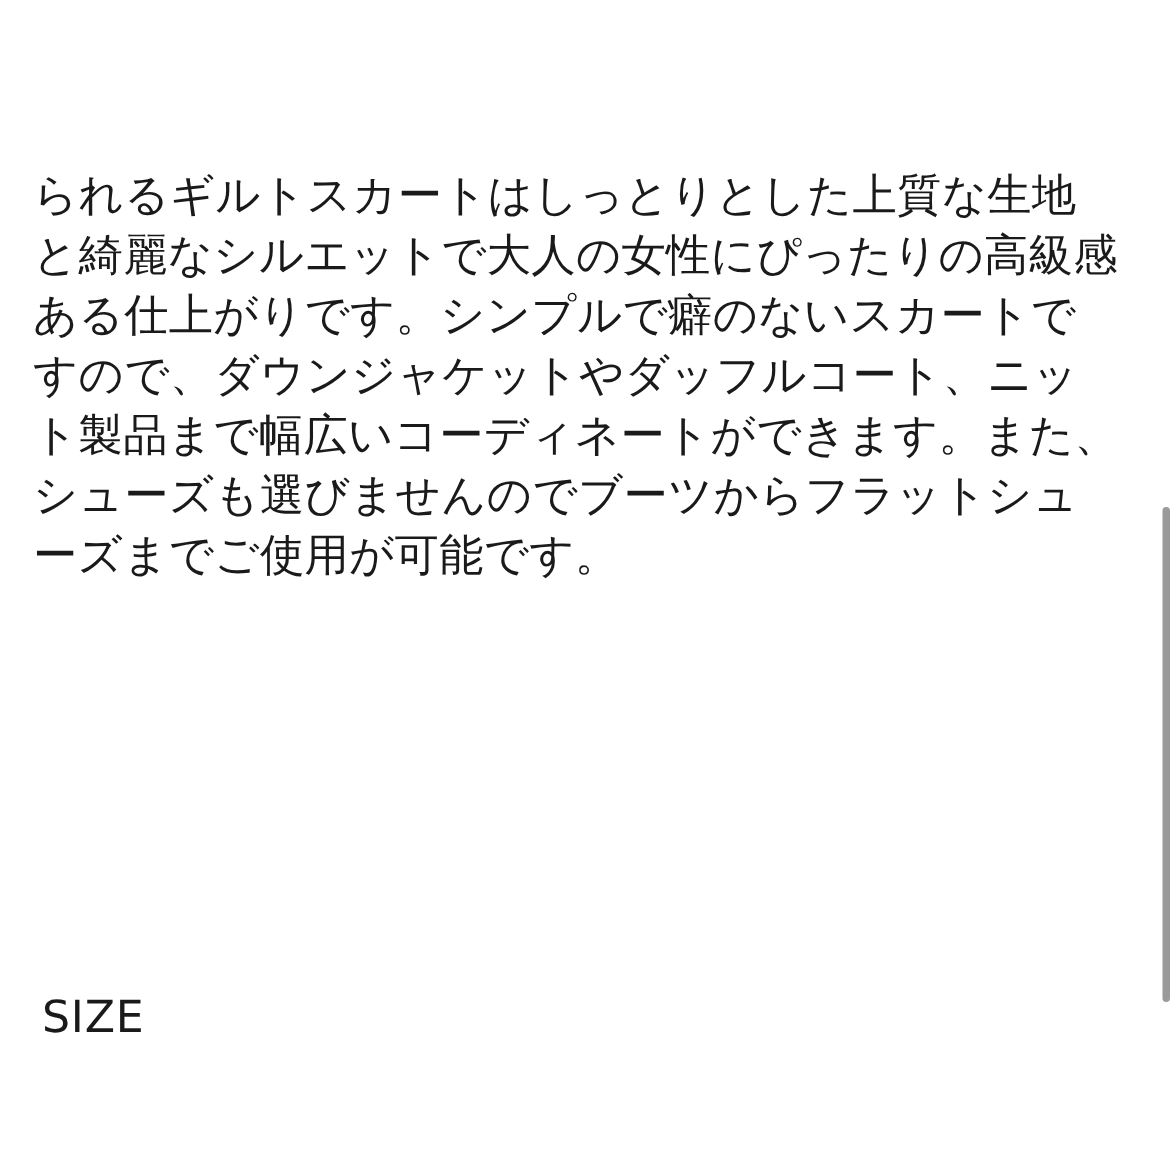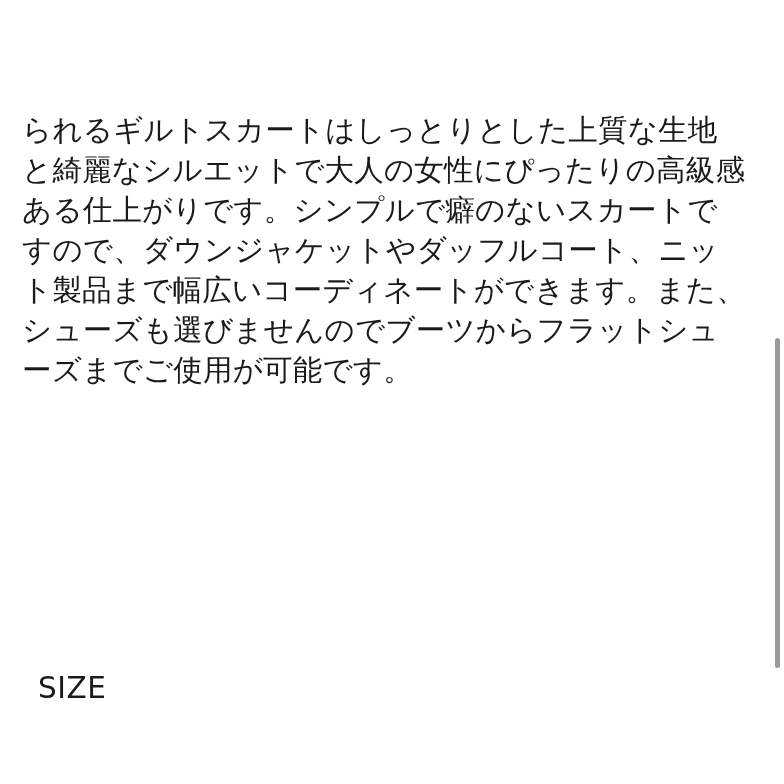--- a/index.html
+++ b/index.html
@@ -34,21 +34,21 @@
     word-break: break-all;
   }
   .block {
     margin: 0;
     padding: 0;
   }
   .spacer-sm {
     height: 22px;
   }
   .heading {
-    margin: 16px;
+    margin: 6px;
     padding: 0;
     font-size: 29.5px;
     line-height: 40px;
     font-weight: normal;
     letter-spacing: 0.5px;
   }
   .scrollbar {
     position: absolute;
     right: 4px;
     top: 338px;

